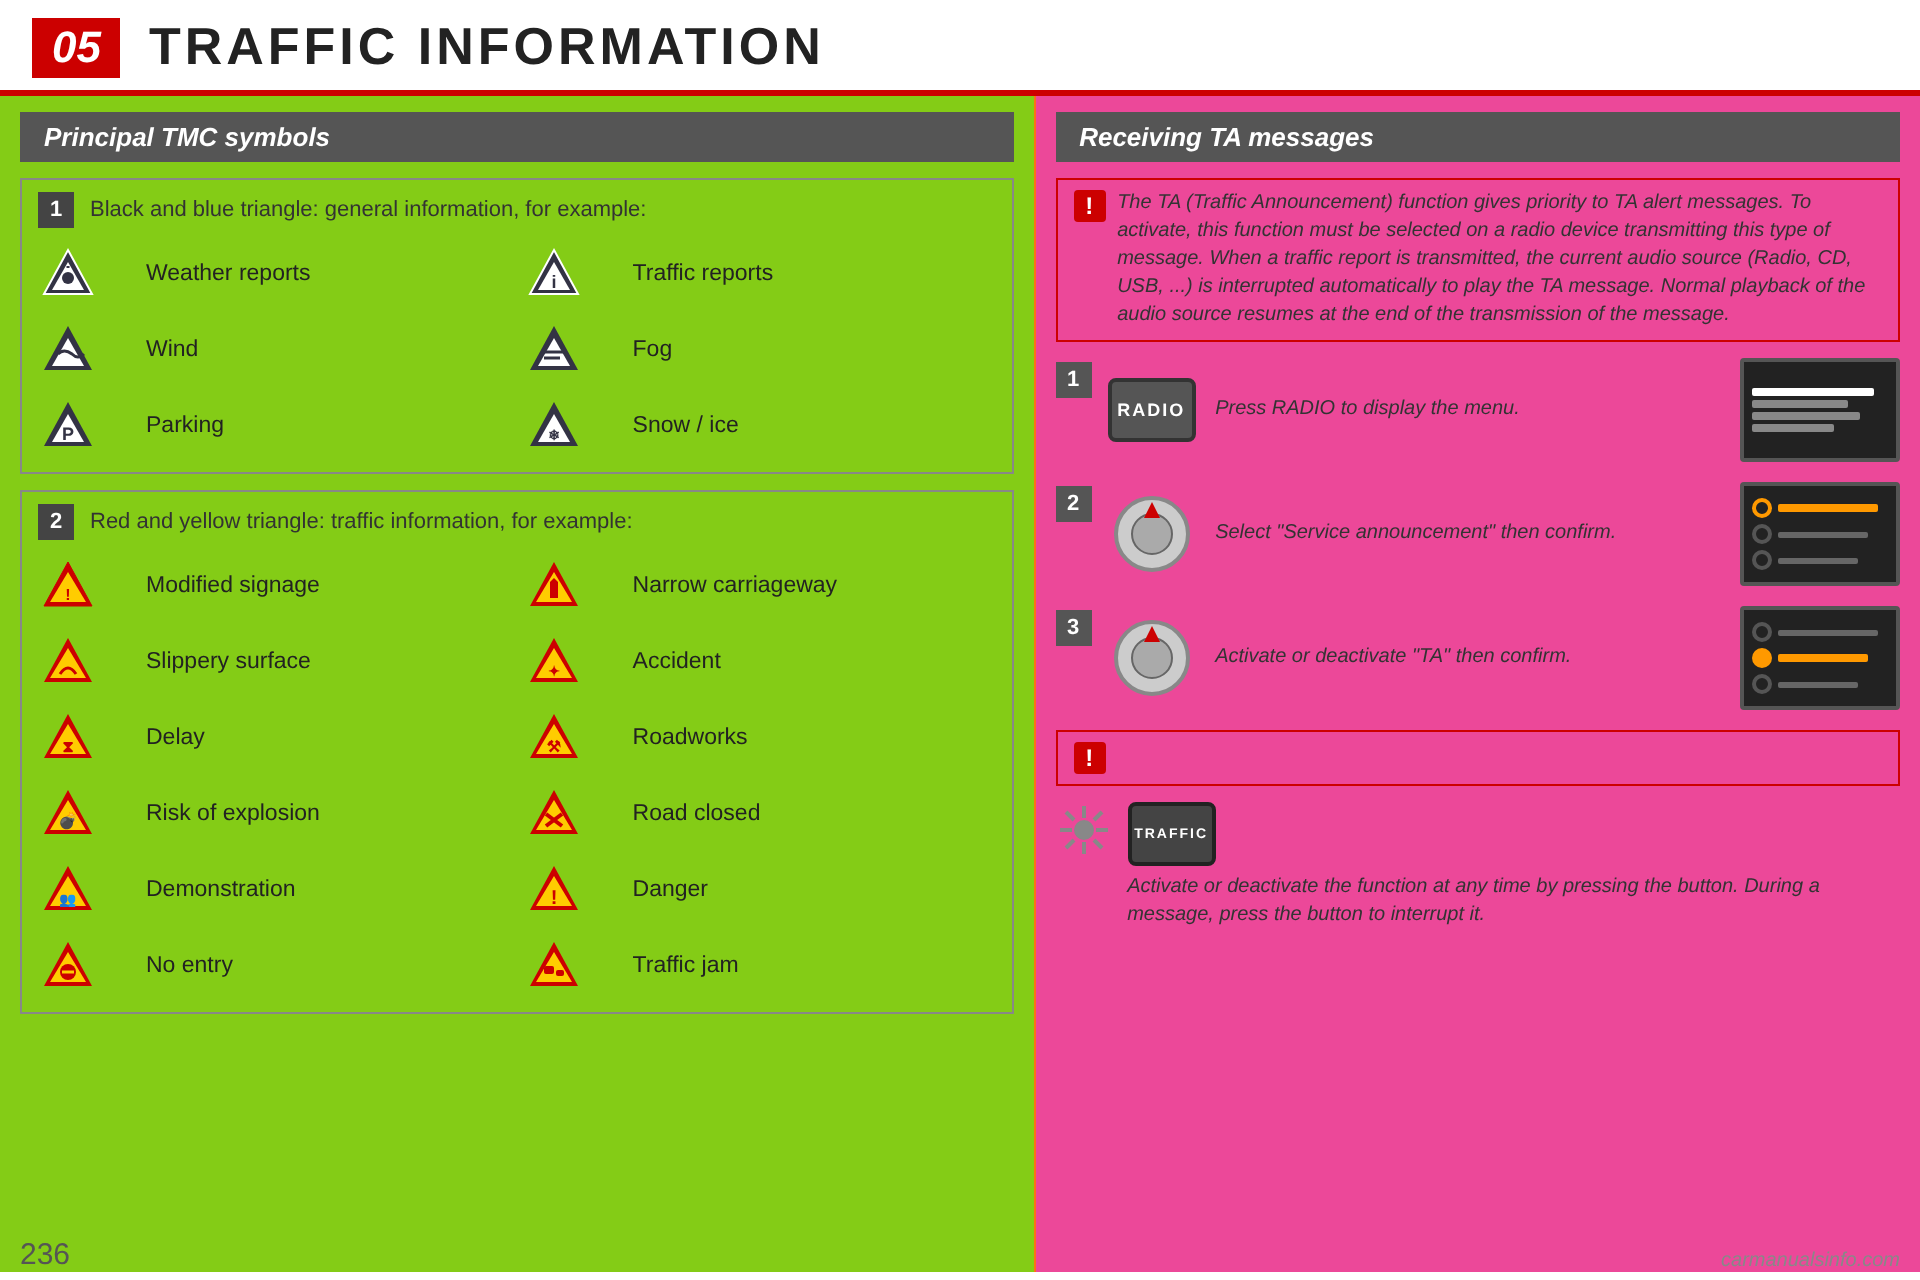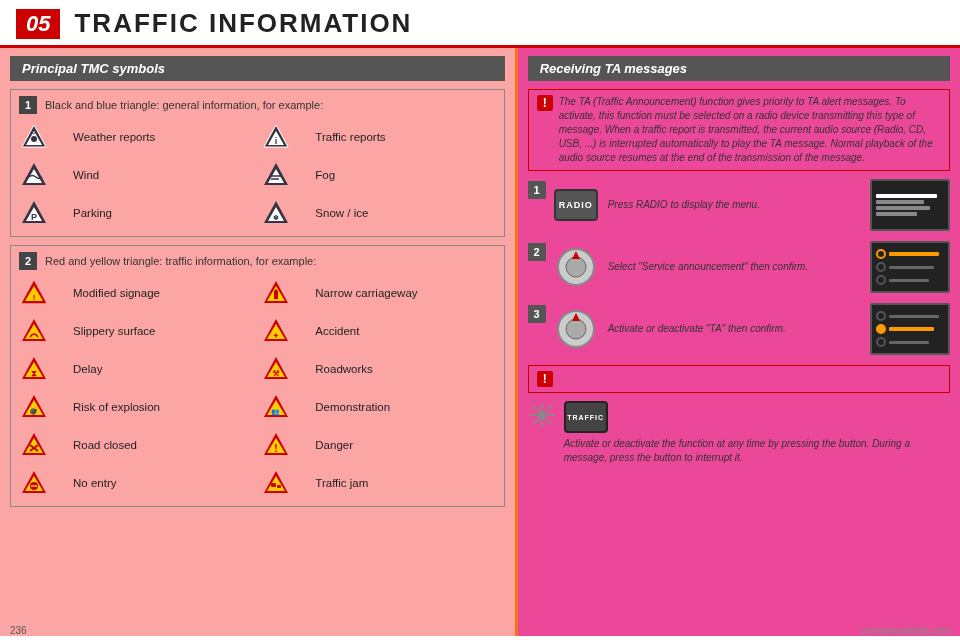--- a/index.html
+++ b/index.html
@@ -40,23 +40,23 @@
 
     
     .main-content {
       display: flex;
       height: calc(640px - 52px);
     }
 
     
     .left-panel {
       width: 550px;
-      border-right: 3px solid #f97316;
+      border-right: 1px solid #f97316;
       padding: 8px 10px;
-      background: #fca5a5;
+      background: #84cc16;
     }
 
     
     .right-panel {
       width: 470px;
       padding: 8px 10px;
       background: #ec4899;
     }
 
     
@@ -208,21 +208,21 @@
     }
     .screen-line.active {
       background: #fff;
     }
 
     
     .page-footer {
       position: absolute;
       bottom: 4px;
       left: 10px;
-      font-size: 10px;
+      font-size: 15px;
       color: #555;
     }
     .footer-logo {
       position: absolute;
       bottom: 4px;
       right: 10px;
       font-size: 10px;
       color: #888;
       font-style: italic;
     }
@@ -457,36 +457,36 @@
             </svg>
           </div>
           <span class="symbol-label">Risk of explosion</span>
         </div>
 
         <div class="symbol-item">
           <div class="symbol-icon">
             <svg class="icon" viewBox="0 0 28 28" xmlns="http://www.w3.org/2000/svg">
               <polygon points="14,2 26,24 2,24" fill="#c00"></polygon>
               <polygon points="14,7 23,22 5,22" fill="#ffcc00"></polygon>
-              <text x="14" y="21" text-anchor="middle" font-size="7" fill="#c00" font-weight="bold">👥</text>
-            </svg>
-          </div>
-          <span class="symbol-label">Demonstration</span>
-        </div>
-
-        <div class="symbol-item">
-          <div class="symbol-icon">
-            <svg class="icon" viewBox="0 0 28 28" xmlns="http://www.w3.org/2000/svg">
-              <polygon points="14,2 26,24 2,24" fill="#c00"></polygon>
-              <polygon points="14,7 23,22 5,22" fill="#ffcc00"></polygon>
               <line x1="10" y1="14" x2="18" y2="20" stroke="#c00" stroke-width="2"></line>
               <line x1="18" y1="14" x2="10" y2="20" stroke="#c00" stroke-width="2"></line>
             </svg>
           </div>
           <span class="symbol-label">Road closed</span>
+        </div>
+
+        <div class="symbol-item">
+          <div class="symbol-icon">
+            <svg class="icon" viewBox="0 0 28 28" xmlns="http://www.w3.org/2000/svg">
+              <polygon points="14,2 26,24 2,24" fill="#c00"></polygon>
+              <polygon points="14,7 23,22 5,22" fill="#ffcc00"></polygon>
+              <text x="14" y="21" text-anchor="middle" font-size="7" fill="#c00" font-weight="bold">👥</text>
+            </svg>
+          </div>
+          <span class="symbol-label">Demonstration</span>
         </div>
 
         <div class="symbol-item">
           <div class="symbol-icon">
             <svg class="icon" viewBox="0 0 28 28" xmlns="http://www.w3.org/2000/svg">
               <polygon points="14,2 26,24 2,24" fill="#c00"></polygon>
               <polygon points="14,7 23,22 5,22" fill="#ffcc00"></polygon>
               <text x="14" y="21" text-anchor="middle" font-size="10" fill="#c00" font-weight="bold">!</text>
             </svg>
           </div>

